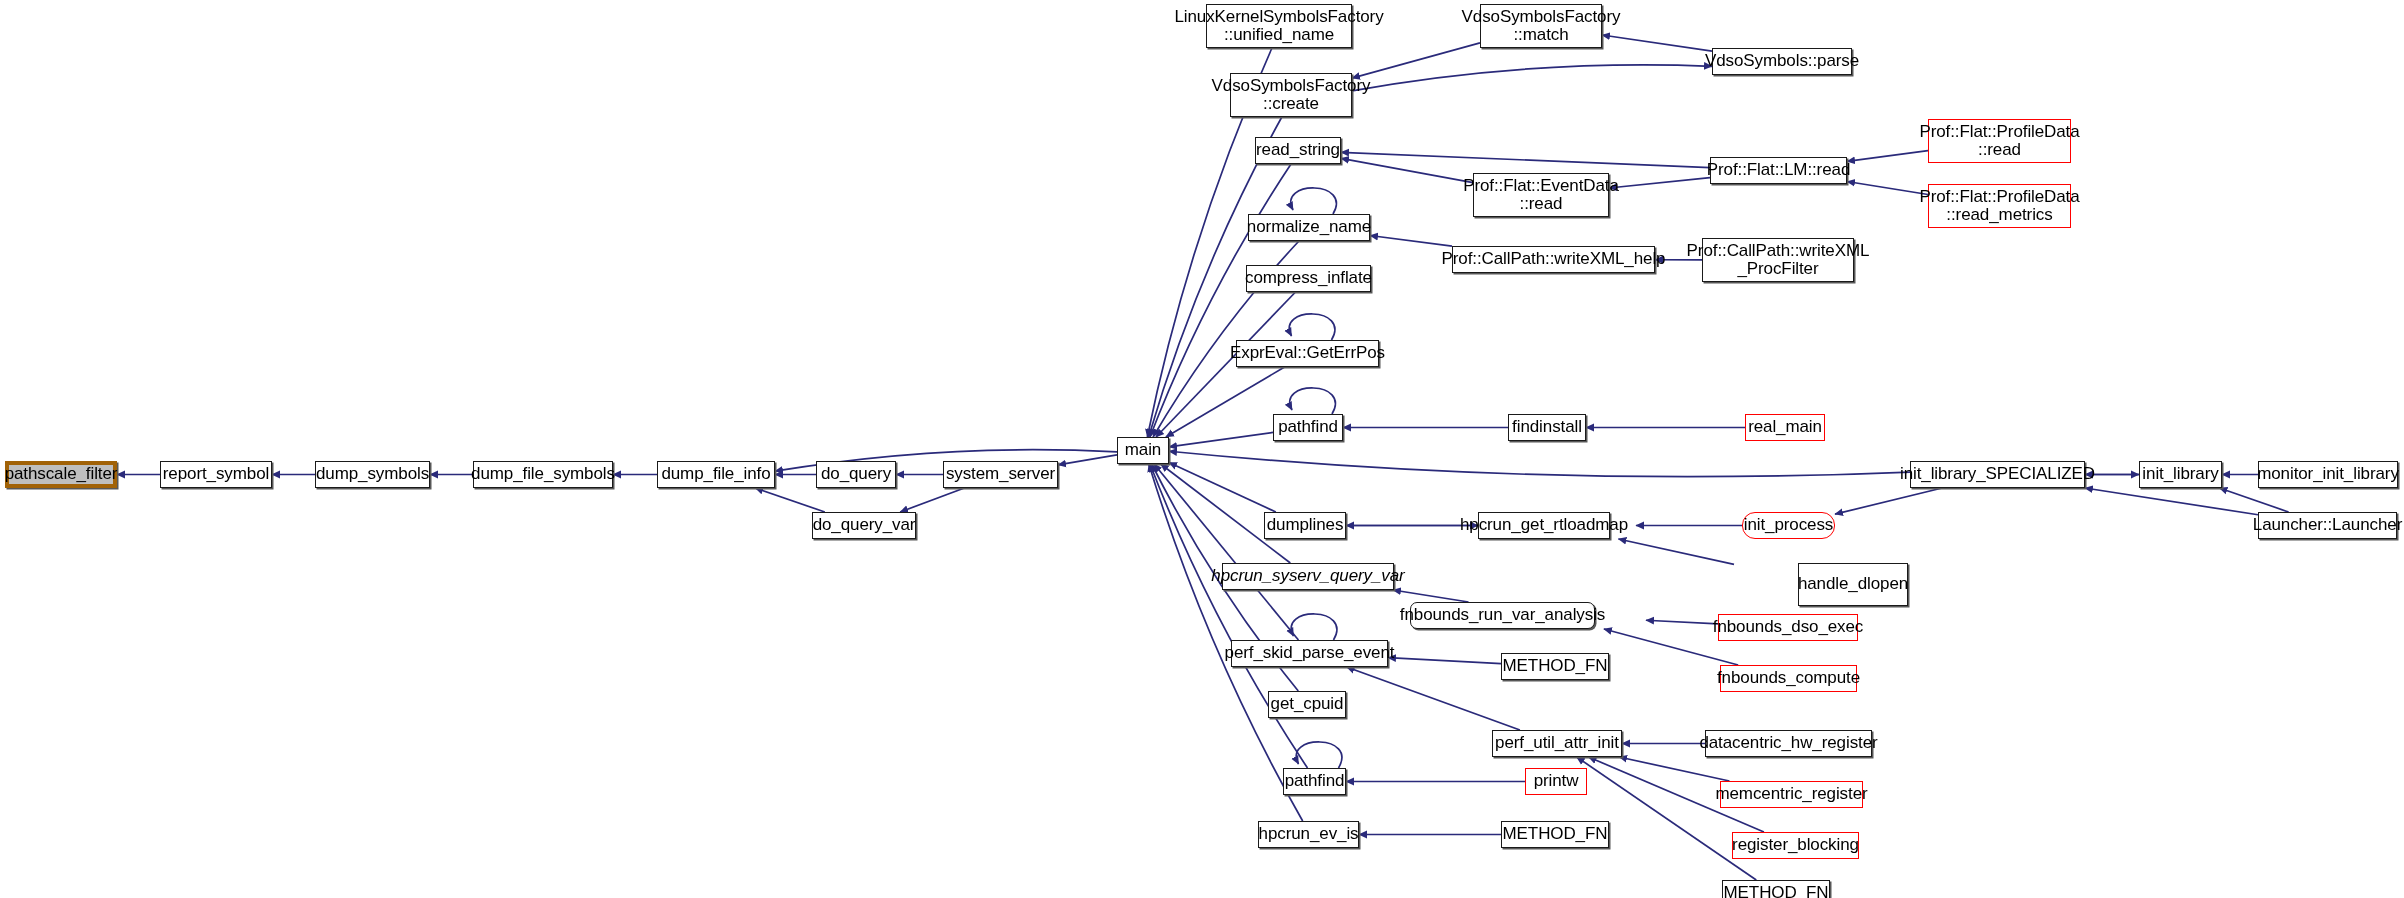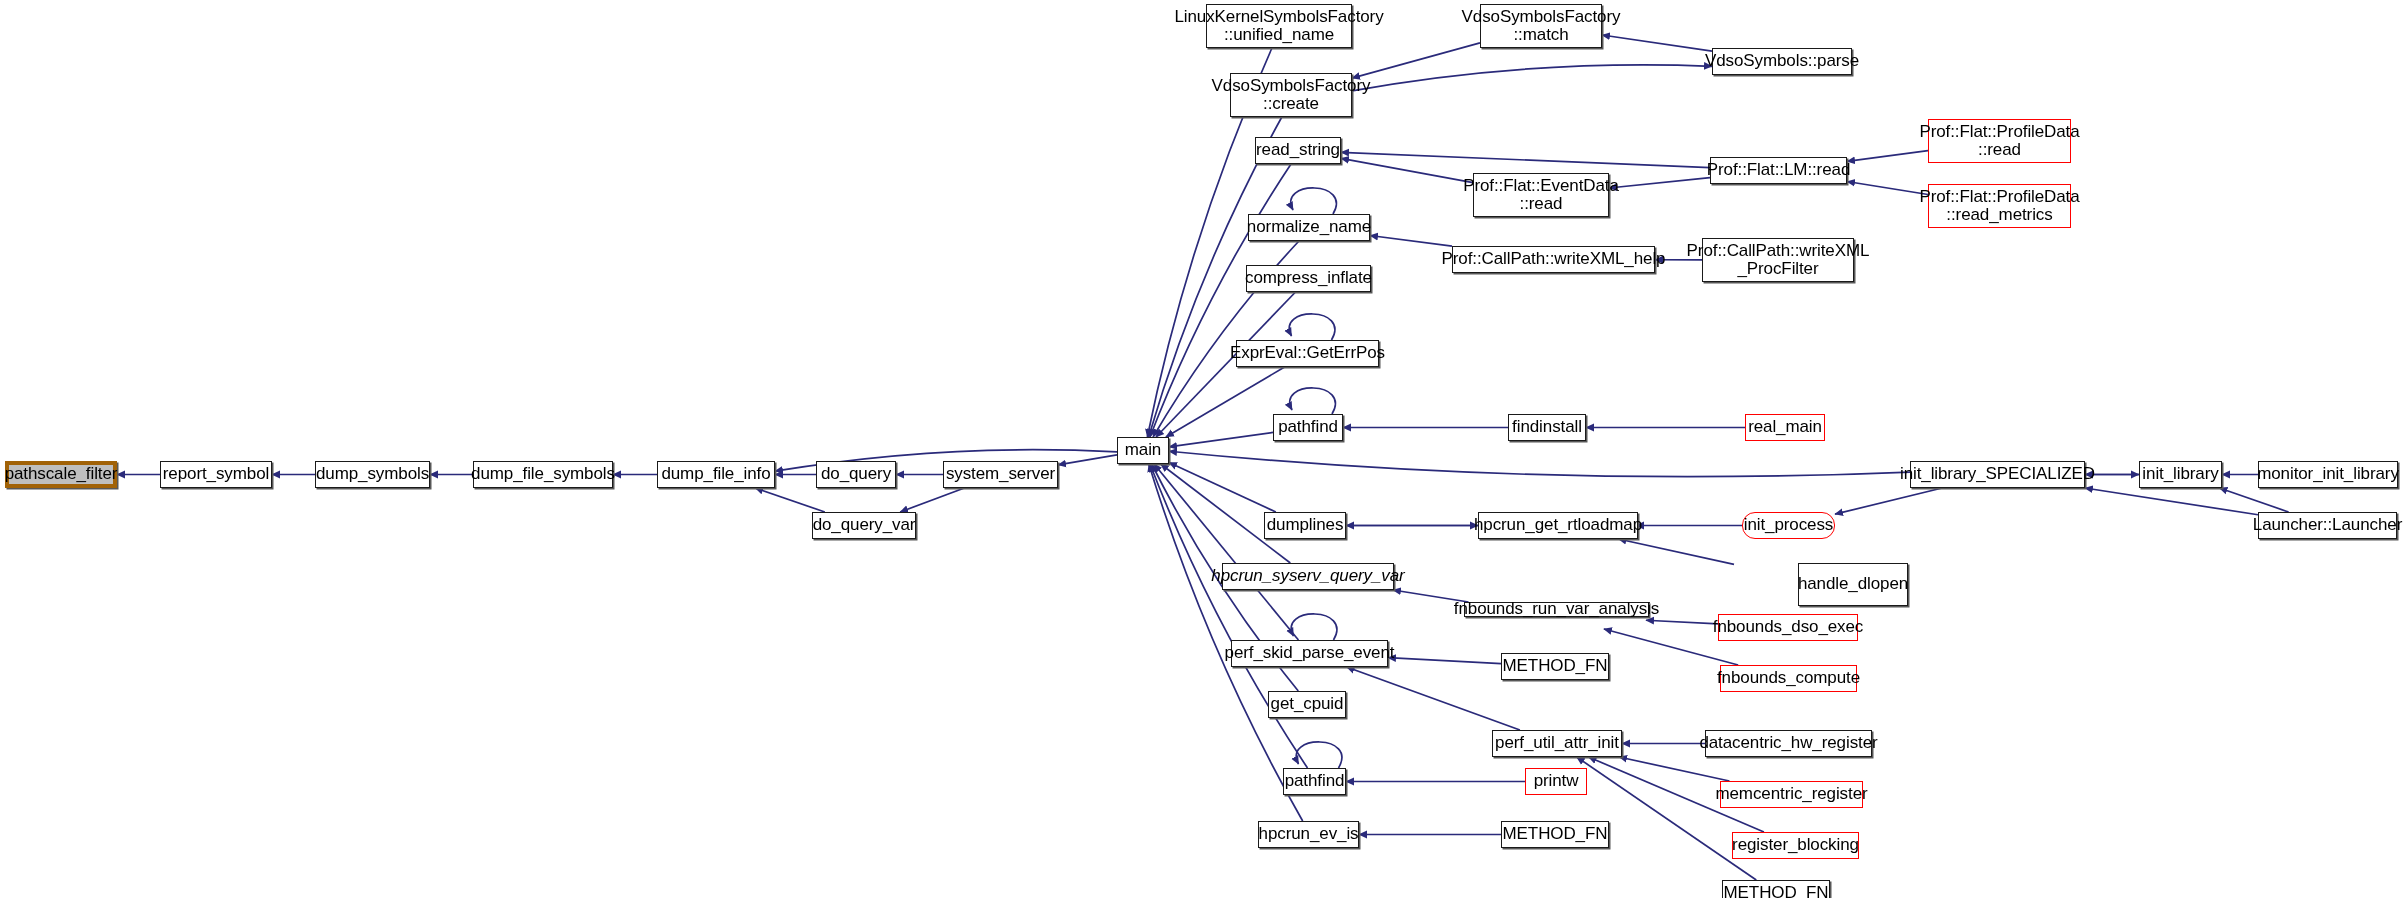--- a/index.html
+++ b/index.html
@@ -159,25 +159,25 @@
       <div class="node" style="left: 1246px; top: 265px; width: 125px; height: 27px;">compress_inflate</div>
       <div class="node" style="left: 1236px; top: 340px; width: 143px; height: 27px;">ExprEval::GetErrPos</div>
       <div class="node" style="left: 1273px; top: 414px; width: 70px; height: 27px;">pathfind</div>
       <div class="node" style="left: 1508px; top: 414px; width: 78px; height: 27px;">findinstall</div>
       <div class="node red" style="left: 1745px; top: 414px; width: 80px; height: 27px;">real_main</div>
       <div class="node" style="left: 1910px; top: 461px; width: 175px; height: 27px;">init_library_SPECIALIZED</div>
       <div class="node" style="left: 2139px; top: 461px; width: 83px; height: 27px;">init_library</div>
       <div class="node" style="left: 2258px; top: 461px; width: 140px; height: 27px;">monitor_init_library</div>
       <div class="node" style="left: 2258px; top: 512px; width: 139px; height: 27px;">Launcher::Launcher</div>
       <div class="node" style="left: 1264px; top: 512px; width: 82px; height: 27px;">dumplines</div>
-      <div class="node" style="left: 1478px; top: 512px; width: 160px; height: 27px;">hpcrun_get_rtloadmap</div>
+      <div class="node" style="left: 1478px; top: 512px; width: 132px; height: 27px;">hpcrun_get_rtloadmap</div>
       <div class="node red" style="left: 1742px; top: 512px; width: 93px; height: 27px; border-radius: 13px;">init_process</div>
       <div class="node" style="left: 1798px; top: 563px; width: 110px; height: 43px;">handle_dlopen</div>
       <div class="node" style="left: 1222px; top: 563px; width: 172px; height: 27px; font-style: italic;">hpcrun_syserv_query_var</div>
-      <div class="node" style="left: 1464px; top: 602px; width: 185px; height: 15px;">fnbounds_run_var_analysis</div>
+      <div class="node" style="left: 1410px; top: 602px; width: 185px; height: 27px; border-radius: 7px;">fnbounds_run_var_analysis</div>
       <div class="node red" style="left: 1718px; top: 614px; width: 140px; height: 27px;">fnbounds_dso_exec</div>
       <div class="node red" style="left: 1720px; top: 665px; width: 137px; height: 27px;">fnbounds_compute</div>
       <div class="node" style="left: 1231px; top: 640px; width: 157px; height: 27px;">perf_skid_parse_event</div>
       <div class="node" style="left: 1501px; top: 653px; width: 108px; height: 27px;">METHOD_FN</div>
       <div class="node" style="left: 1268px; top: 691px; width: 78px; height: 27px;">get_cpuid</div>
       <div class="node" style="left: 1492px; top: 730px; width: 130px; height: 27px;">perf_util_attr_init</div>
       <div class="node" style="left: 1705px; top: 730px; width: 167px; height: 27px;">datacentric_hw_register</div>
       <div class="node red" style="left: 1720px; top: 781px; width: 143px; height: 27px;">memcentric_register</div>
       <div class="node red" style="left: 1732px; top: 832px; width: 127px; height: 27px;">register_blocking</div>
       <div class="node" style="left: 1722px; top: 880px; width: 108px; height: 27px;">METHOD_FN</div>

